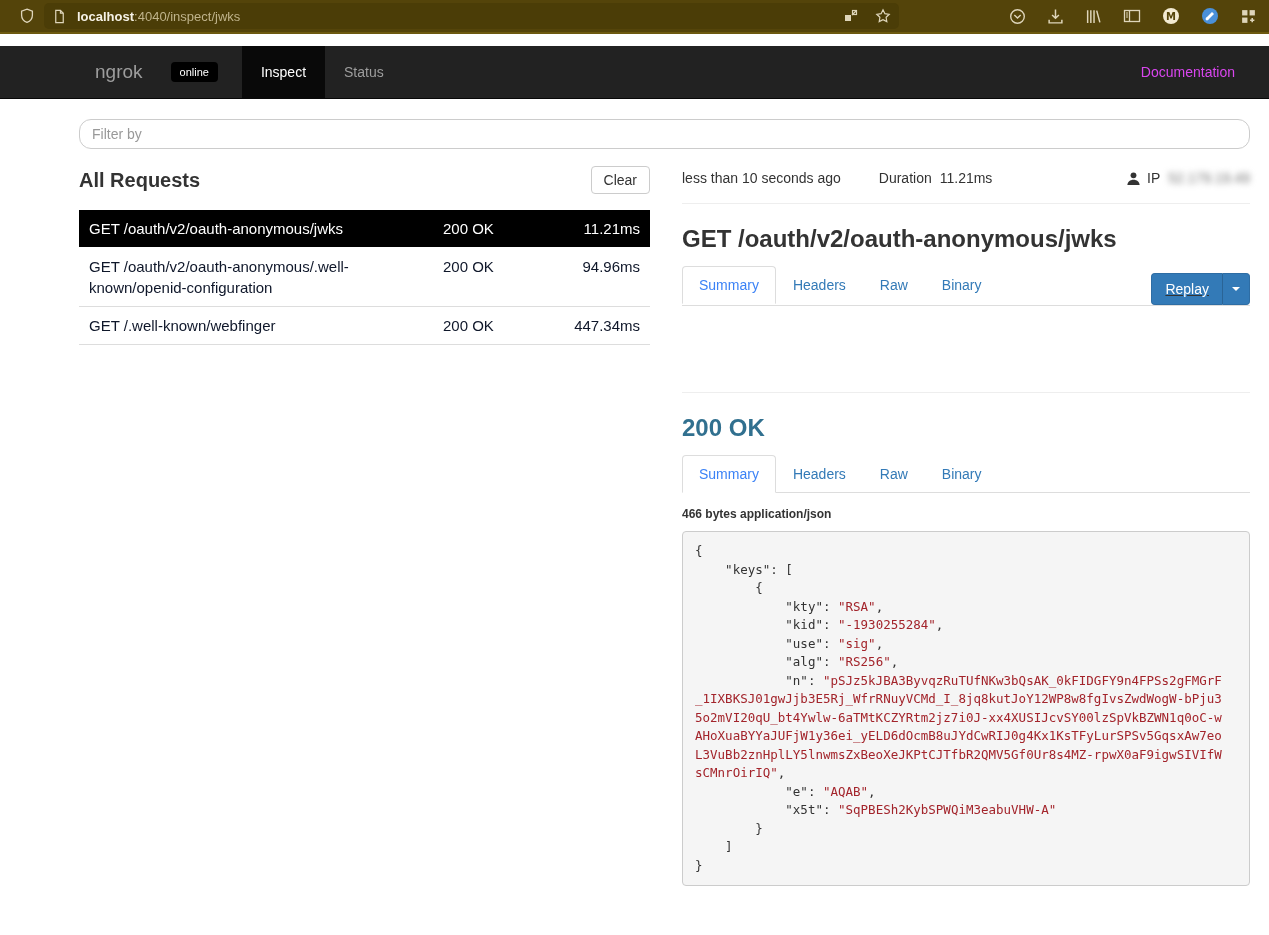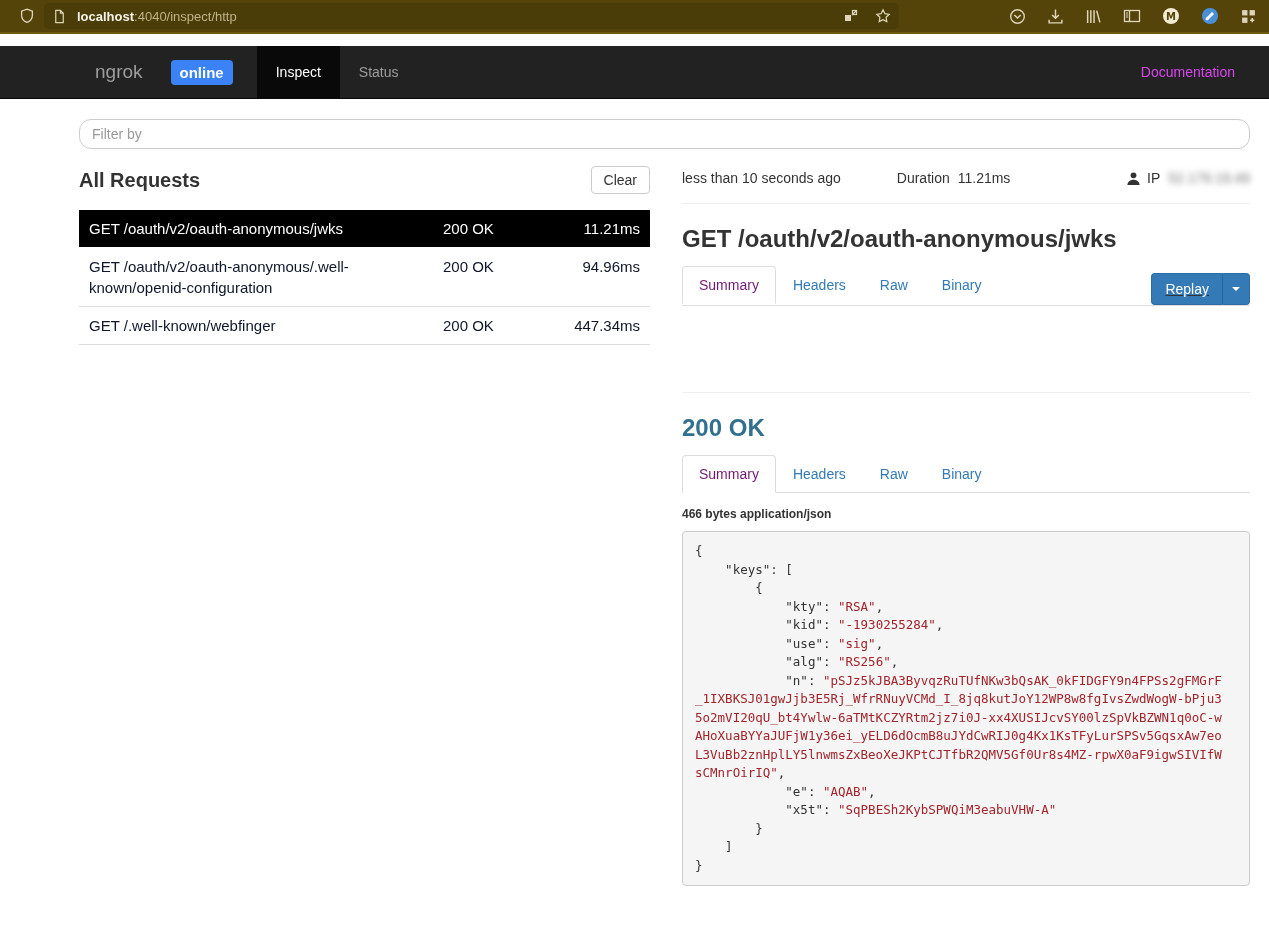--- a/index.html
+++ b/index.html
@@ -31,21 +31,21 @@
   .toolbar-icons > span { margin-left:21px; }
 
   
   .navbar {
     height:53px; background:#222; display:flex; align-items:stretch;
     border-bottom:1px solid #080808;
     margin-top:12px;
   }
   .brand { color:#9d9d9d; font-size:19px; display:flex; align-items:center; padding:0 16px 0 95px; }
   .badge-online {
-    align-self:center; background:#3b82f6; color:#fff; font-size:15px; font-weight:bold;
+    align-self:center; background:#000000; color:#fff; font-size:11px; font-weight:normal;
     padding:4px 9px; border-radius:4px; margin:0 24px 0 12px;
   }
   .nav-item { display:flex; align-items:center; padding:0 19px; color:#9d9d9d; font-size:14px; }
   .nav-item.active { background:#090909; color:#fff; }
   .nav-right { margin-left:auto; display:flex; align-items:center; padding-right:34px; color:#d946ef; }
 
   
   .container { margin:0 19px 0 79px; }
   .filter-input {
     display:block; width:100%; height:30px; margin-top:20px; padding:5px 12px;
@@ -69,36 +69,36 @@
     display:flex; align-items:flex-start; padding:8px 10px; font-size:15px;
     border-bottom:1px solid #ddd; line-height:21px; color:#0f172a;
   }
   .req-row.selected { background:#000; color:#fff; border-bottom-color:#fff; }
   .r-path { flex:1; padding-right:18px; word-break:break-word; }
   .r-status { width:105px; flex:0 0 105px; }
   .r-dur { width:92px; flex:0 0 92px; text-align:right; }
 
   
   .meta-row { display:flex; align-items:center; font-size:14px; margin-top:3px; height:22px; }
-  .meta-duration { margin-left:56px; }
+  .meta-duration { margin-left:38px; }
   .meta-duration b { font-weight:normal; margin-left:8px; }
   .meta-ip { margin-left:auto; display:flex; align-items:center; }
   .meta-ip svg { margin-right:6px; }
   .redacted { filter:blur(3px); color:#777; margin-left:8px; user-select:none; }
   .divider { border-bottom:1px solid #eee; margin-top:14px; }
   .detail-h2 { font-size:24px; font-weight:bold; color:#333; margin:21px 0 13px; }
   .detail-h2.status-blue { color:#31708f; }
 
   .tabbar { display:flex; border-bottom:1px solid #ddd; align-items:flex-start; }
   .tabbar ul { display:flex; list-style:none; margin:0; padding:0; }
   .tabbar li {
     font-size:14px; color:#337ab7; padding:10px 16px; margin-bottom:-1px;
     border:1px solid transparent; border-radius:4px 4px 0 0;
   }
-  .tabbar li.active { background:#fff; border-color:#ddd; border-bottom-color:#fff; color:#701a75; }
+  .tabbar li.active { background:#fff; border-color:#ddd; border-bottom-color:#fff; color:#3b82f6; }
   .btn-replay-group { margin-left:auto; display:flex; align-self:flex-start; margin-top:7px;text-decoration:underline; }
   .btn-replay, .btn-replay-caret {
     background:#337ab7; border:1px solid #2e6da4; color:#fff; font-size:14px; font-family:inherit;
   }
   .btn-replay { padding:7px 13px; border-radius:4px 0 0 4px; border-right:none; }
   .btn-replay-caret { padding:7px 9px; border-radius:0 4px 4px 0; border-left:1px solid #2a6496; display:flex; align-items:center; }
   .caret { display:inline-block; width:0; height:0; border-left:4px solid transparent; border-right:4px solid transparent; border-top:4px solid #fff; }
 
   .tab-body-spacer { height:72px; }
   .resp-meta { font-size:12px; font-weight:bold; color:#333; margin:14px 0 10px; }
@@ -120,21 +120,21 @@
         <path d="M8 1.2l5.4 1.9v4.1c0 3.3-2.2 5.9-5.4 7.2C4.8 13.1 2.6 10.5 2.6 7.2V3.1z" fill="none" stroke="#ded5ba" stroke-width="1.3"></path>
       </svg>
   </span>
   <div class="url-bar" data-interactable="true">
     <span data-interactable="false">
       <svg width="15" height="15" viewBox="0 0 16 16">
           <path d="M4 1.5h5l3 3v10H4z" fill="none" stroke="#ded5ba" stroke-width="1.3"></path>
           <path d="M9 1.5v3h3" fill="none" stroke="#ded5ba" stroke-width="1.3"></path>
         </svg>
     </span>
-    <span class="url-text" data-interactable="true"><span class="host">localhost</span><span>:4040/inspect/http</span></span>
+    <span class="url-text" data-interactable="true"><span class="host">localhost</span><span>:4040/inspect/jwks</span></span>
     <span class="spacer"></span>
     <span data-interactable="true" style="margin-right:16px;">
       <svg width="16" height="16" viewBox="0 0 16 16">
           <rect x="2" y="7" width="6" height="6" fill="#ded5ba"></rect>
           <rect x="9.5" y="2.5" width="4" height="4" fill="none" stroke="#ded5ba" stroke-width="1.2"></rect>
           <path d="M9 7l4-4" stroke="#ded5ba" stroke-width="1.2"></path>
         </svg>
     </span>
     <span data-interactable="true">
       <svg width="16" height="16" viewBox="0 0 16 16">

